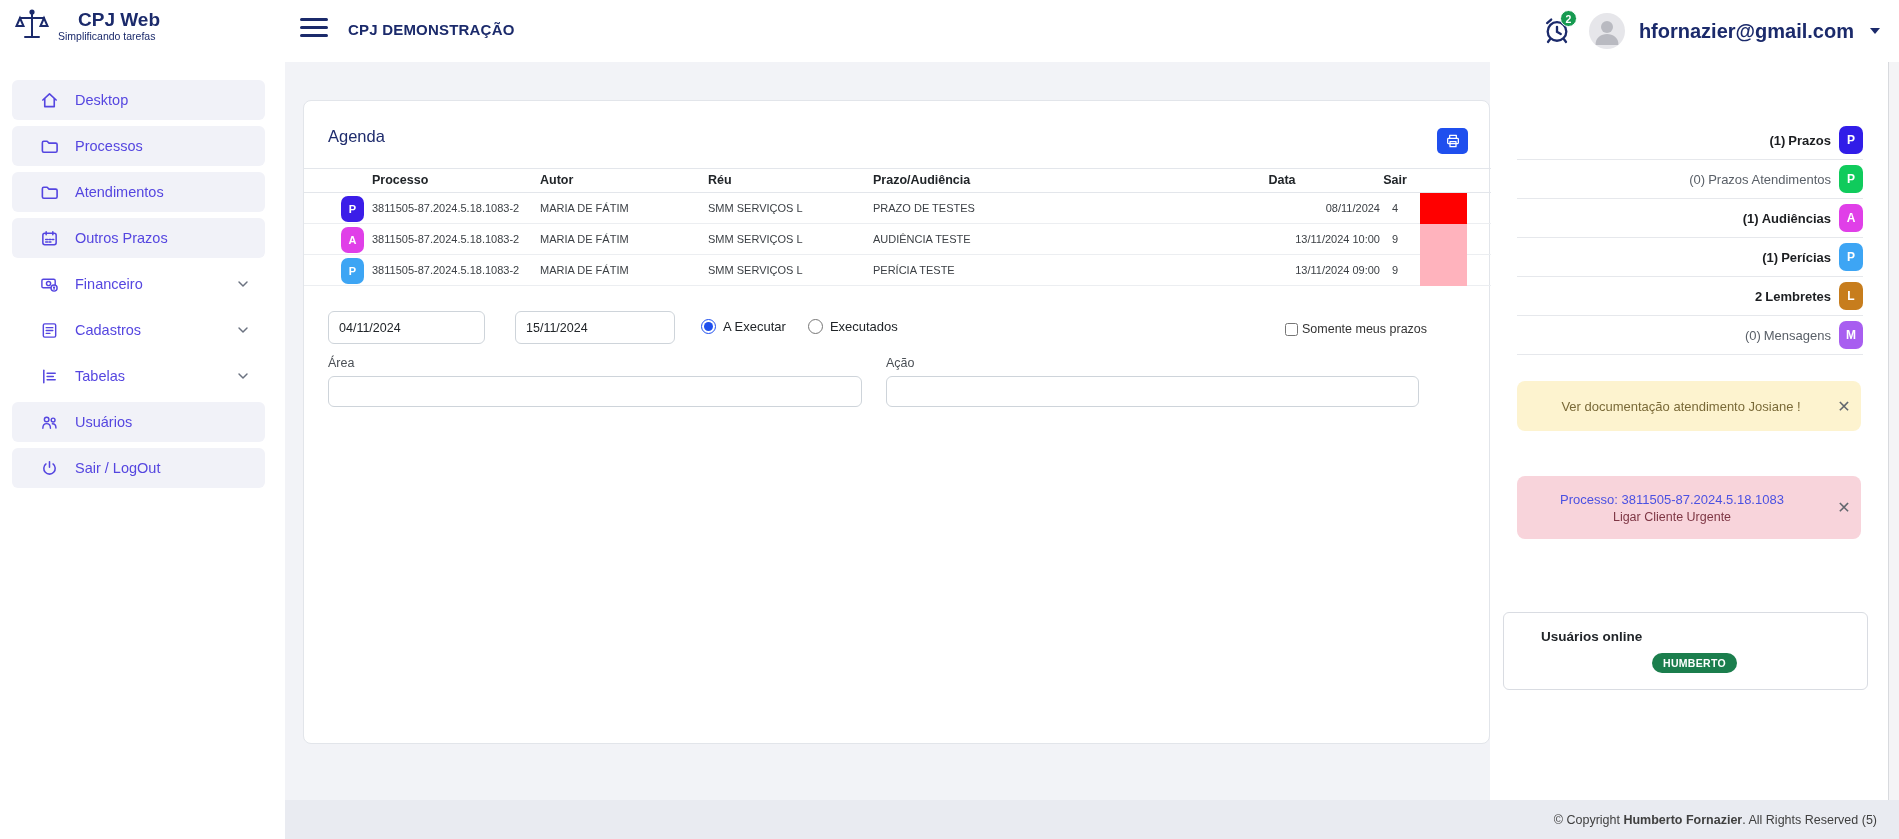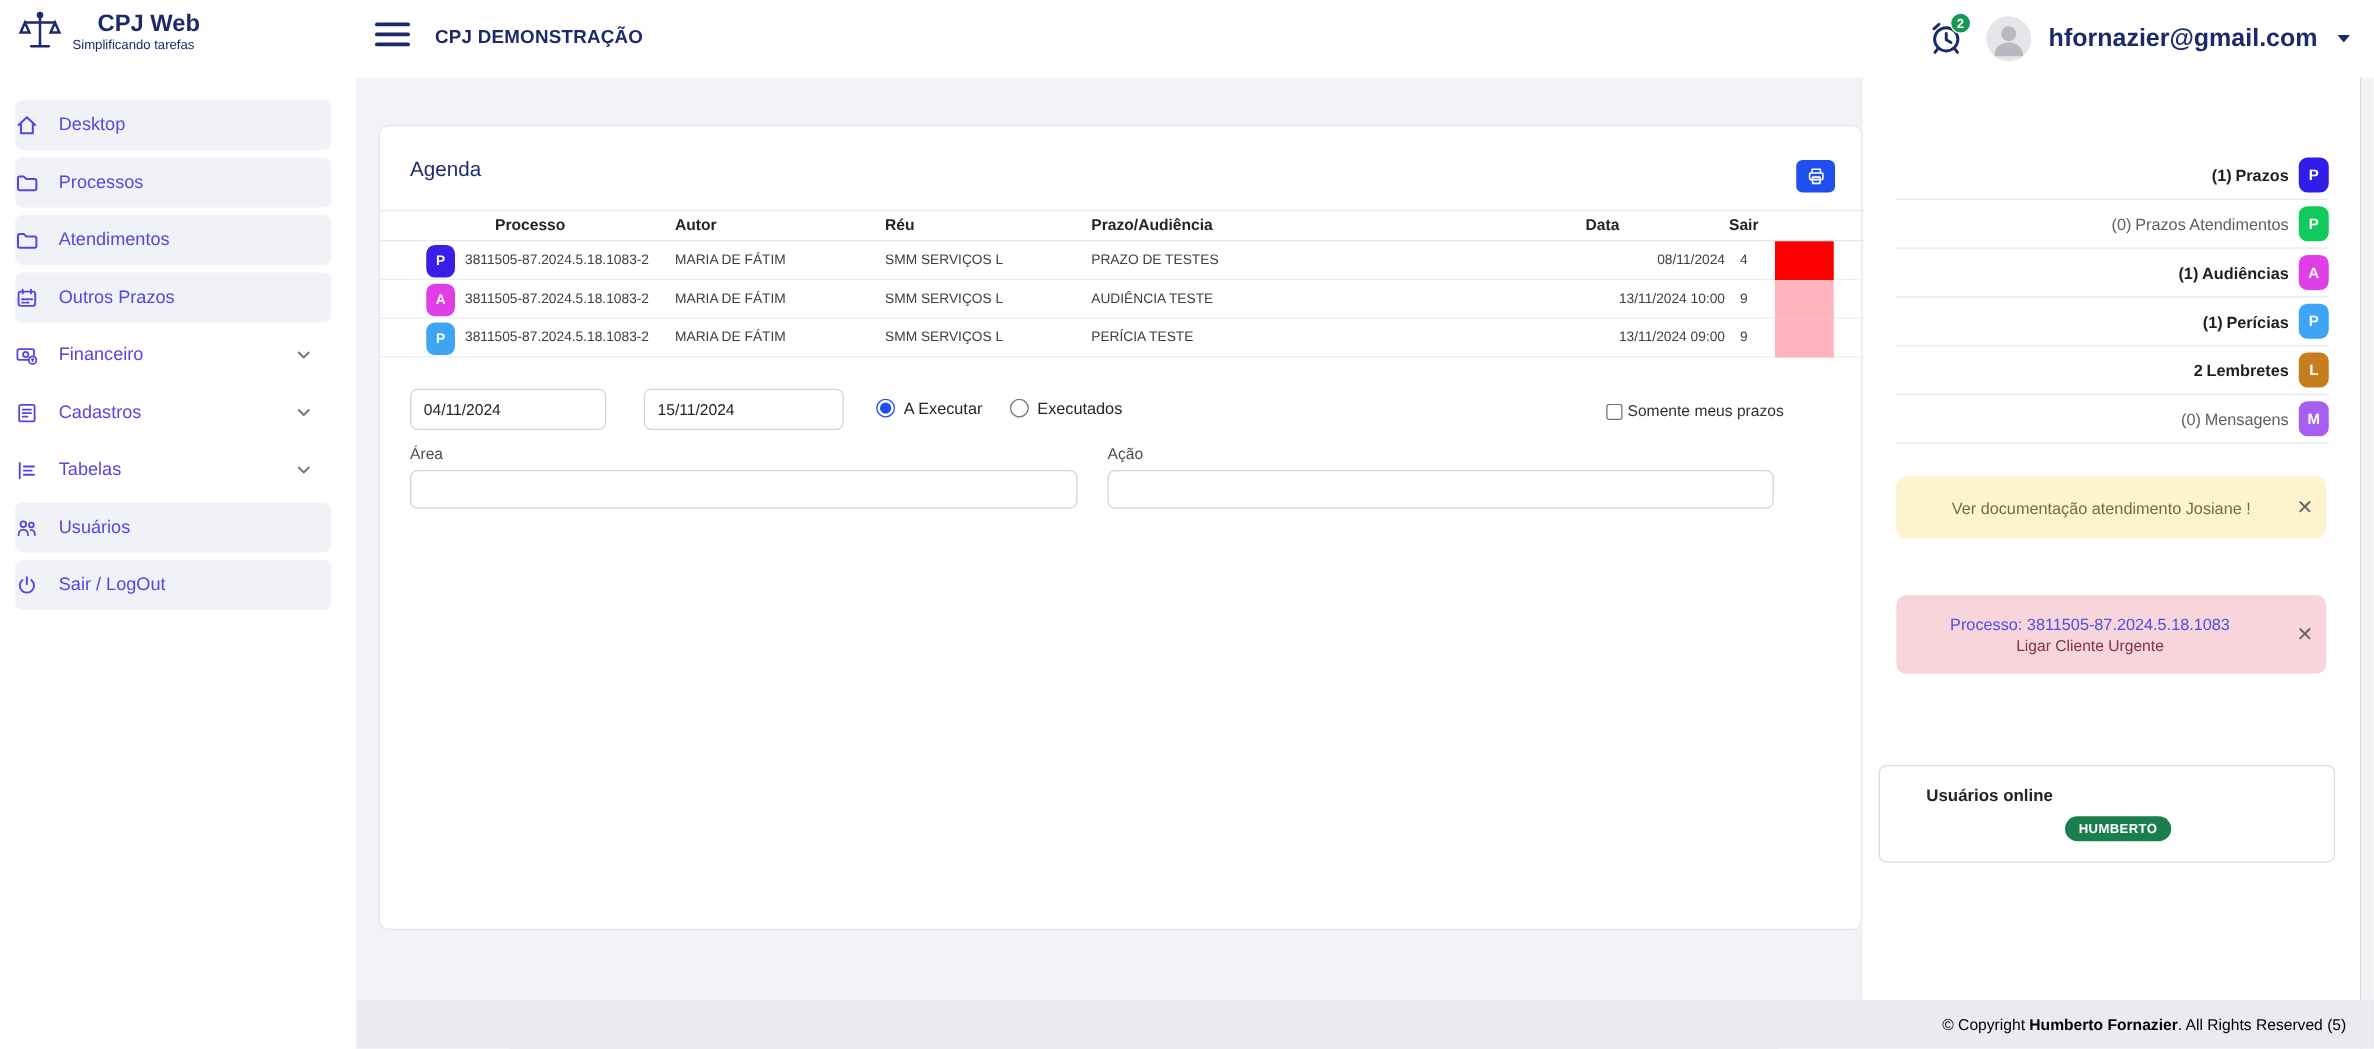--- a/index.html
+++ b/index.html
@@ -17,42 +17,42 @@
   #page-title { position:absolute; left:348px; top:21px; font-size:15px; font-weight:700; color:#1b2a6b; letter-spacing:.2px; }
   .header-right { position:absolute; right:19px; top:0; height:62px; display:flex; align-items:center; gap:14px; }
   .alarm-wrap { position:relative; width:34px; height:34px; }
   .alarm-badge { position:absolute; right:-2px; top:-4px; min-width:17px; height:17px; background:#169a50; border:1.5px solid #ffffff; color:#fff; font-size:10.5px; font-weight:700; border-radius:9px; display:flex; align-items:center; justify-content:center; padding:0 3px; }
   .avatar { width:36px; height:36px; border-radius:50%; background:#e6e6ea; overflow:hidden; display:flex; align-items:flex-end; justify-content:center; }
   .user-email { font-size:20px; font-weight:600; color:#1b2a6b; }
   .caret-down { width:0; height:0; border-left:5px solid transparent; border-right:5px solid transparent; border-top:6px solid #1b2a6b; margin-left:2px; }
 
   
   #sidebar { position:absolute; left:0; top:62px; width:285px; height:777px; background:#ffffff; }
-  .nav-item { position:absolute; left:12px; width:253px; height:40px; border-radius:6px; display:flex; align-items:center; padding-left:0; gap:16px; cursor:pointer; }
+  .nav-item { position:absolute; left:12px; width:253px; height:40px; border-radius:6px; display:flex; align-items:center; padding-left:28px; gap:16px; cursor:pointer; }
   .nav-item.raised { background:#f1f2f8; }
   .nav-item .nav-label { font-size:14.5px; font-weight:500; color:#5546e0; }
   .nav-item svg.nav-ico { flex:0 0 auto; }
   .nav-chevron { position:absolute; right:14px; top:12px; }
 
   
   #main-bg { position:absolute; left:285px; top:62px; width:1614px; height:777px; background:#f2f3f7; }
   #right-white { position:absolute; left:1490px; top:62px; width:398px; height:738px; background:#ffffff; }
   #scroll-track { position:absolute; left:1888px; top:62px; width:11px; height:777px; background:#f4f4f6; border-left:1px solid #d8dade; }
   #footer { position:absolute; left:285px; top:800px; width:1614px; height:39px; background:#e9ebf1; display:flex; align-items:center; justify-content:flex-end; padding-right:22px; }
-  #footer .foot-txt { font-size:12.5px; color:#000000; }
+  #footer .foot-txt { font-size:12.5px; color:#404040; }
   #footer .foot-name { font-weight:700; }
 
   
   #agenda-card { position:absolute; left:303px; top:100px; width:1187px; height:644px; background:#ffffff; border:1px solid #e2e5ea; border-radius:8px; }
   #agenda-title { position:absolute; left:24px; top:26px; font-size:16.5px; font-weight:500; color:#1f2c6d; }
   #print-btn { position:absolute; left:1133px; top:27px; width:31px; height:26px; background:#1f4fee; border:none; border-radius:5px; display:flex; align-items:center; justify-content:center; cursor:pointer; }
 
   .tbl-head { position:absolute; left:0; top:67px; width:1187px; height:25px; border-top:1px solid #e3e6eb; border-bottom:1px solid #e3e6eb; }
   .tbl-head .th { position:absolute; top:4px; font-size:12.5px; font-weight:700; color:#212529; }
-  .th-processo { left:68px;margin-left:24px; }  .th-autor { left:236px; }  .th-reu { left:404px; }
+  .th-processo { left:68px; }  .th-autor { left:236px; }  .th-reu { left:404px; }
   .th-prazo { left:569px; }
   .th-data { left:880px; width:196px; text-align:center; }
   .th-dias { left:1056px; width:70px; text-align:center; }
 
   .tbl-row { position:absolute; left:0; width:1187px; height:31px; border-bottom:1px solid #eceef1; cursor:pointer; }
   .row-0 { top:92px; } .row-1 { top:123px; } .row-2 { top:154px; }
   .tbl-row .td { position:absolute; top:9px; font-size:11px; color:#3c4045; }
   .td-badge { position:absolute; left:37px; top:2.5px; width:23px; height:26px; border-radius:7px; color:#fff; font-size:11px; font-weight:700; display:flex; align-items:center; justify-content:center; }
   .td-processo { left:68px; } .td-autor { left:236px; } .td-reu { left:404px; } .td-prazo { left:569px; }
   .td-data { left:880px; width:196px; text-align:right; }

